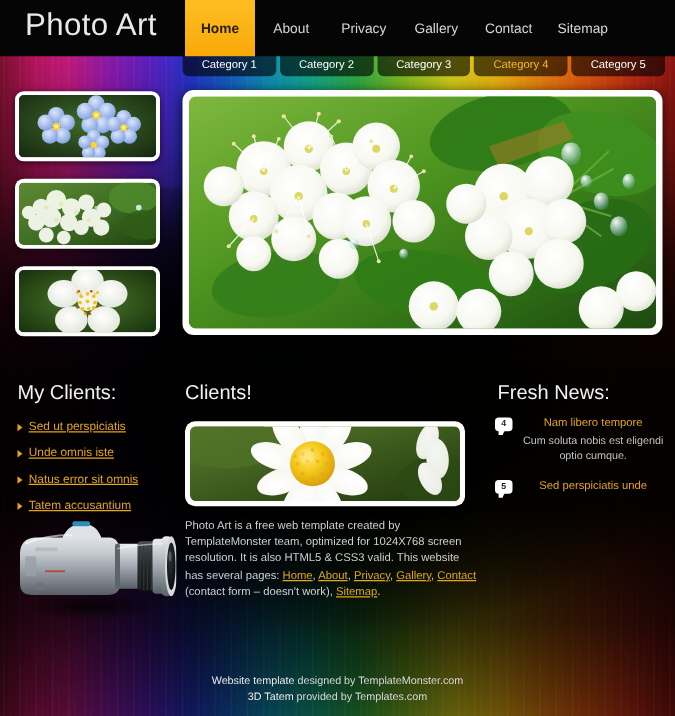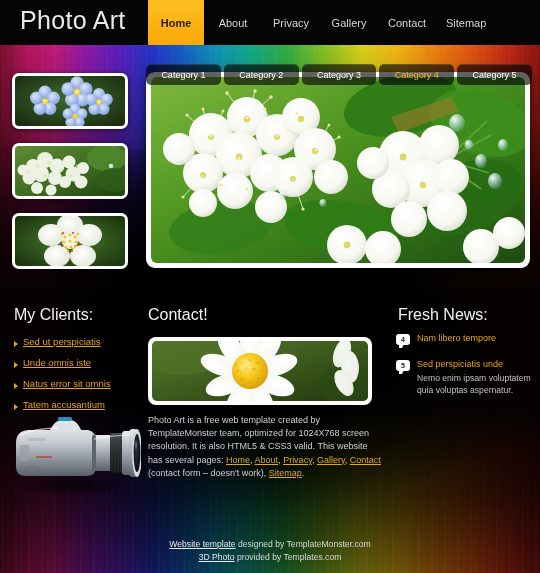--- a/index.html
+++ b/index.html
@@ -126,21 +126,21 @@
   .nav-item.active {
     background: linear-gradient(to bottom, #fdbe22 0%, #f9a908 100%);
     color: #2a1d02;
     font-weight: bold;
     min-width: 56px;
   }
 
   
   .cat-bar {
     position: absolute;
-    left: 146px; top: 64px;
+    left: 146px; top: 40px;
     width: 386px; height: 21px;
     display: flex;
     gap: 3px;
     z-index: 9;
   }
   .cat-tab {
     flex: 1;
     border-radius: 5px;
     font-size: 9px;
     color: #ffffff;
@@ -204,21 +204,21 @@
   #h-news    { left: 398px; top: 306px; }
 
   
   .clients-list {
     position: absolute;
     left: 14px; top: 336px;
     width: 124px;
   }
   .client-item {
     display: flex;
-    align-items: flex-end;
+    align-items: center;
     gap: 5px;
     margin-bottom: 10px;
     cursor: pointer;
   }
   .arrow-icon {
     width: 0; height: 0;
     border-left: 4px solid #e8a317;
     border-top: 3px solid transparent;
     border-bottom: 3px solid transparent;
     flex: 0 0 auto;
@@ -270,20 +270,21 @@
   
   .news-list {
     position: absolute;
     left: 396px; top: 333px;
     width: 136px;
   }
   .news-item {
     display: flex;
     gap: 7px;
     margin-bottom: 13px;
+    text-align: center;
   }
   .news-badge {
     position: relative;
     flex: 0 0 auto;
     width: 14px; height: 11px;
     background: #fff;
     border-radius: 3px;
     font-size: 7px;
     font-weight: bold;
     color: #1a1a1a;
@@ -323,21 +324,20 @@
     left: 0; top: 538px;
     width: 540px;
     text-align: center;
     font-size: 8.6px;
     line-height: 13px;
     color: #d8d8d8;
     z-index: 12;
   }
   .footer a {
     color: #eaeaea;
-    text-decoration: underline;
     cursor: pointer;
   }
 </style>
 </head>
 <body>
 
 <div id="page">
 
   <div class="rainbow-bg"></div>
   <div class="streaks"></div>
@@ -630,21 +630,21 @@
             <ellipse cx="318" cy="68" rx="4.5" ry="5"></ellipse>
           <ellipse cx="352" cy="68" rx="5" ry="6"></ellipse>
             <ellipse cx="132" cy="118" rx="4" ry="4.5"></ellipse>
           <ellipse cx="172" cy="126" rx="3.6" ry="4"></ellipse>
         </g>
       </svg>
     </div>
   </div>
 
   <div class="heading" id="h-clients">My Clients:</div>
-  <div class="heading" id="h-welcome">Contact!</div>
+  <div class="heading" id="h-welcome">Clients!</div>
   <div class="heading" id="h-news">Fresh News:</div>
 
   <div class="clients-list" id="clients-list">
       <div class="client-item">
         <span class="arrow-icon"></span>
         <span class="client-link">Sed ut perspiciatis</span>
       </div>
       <div class="client-item">
         <span class="arrow-icon"></span>
         <span class="client-link">Unde omnis iste</span>
@@ -788,33 +788,33 @@
 
   <div class="welcome-text">
     <span>Photo Art is a free web template created by TemplateMonster team, optimized for 1024X768 screen resolution. It is also HTML5 &amp; CSS3 valid. This website has several pages: </span><a>Home</a><span>, </span><a>About</a><span>, </span><a>Privacy</a><span>, </span><a>Gallery</a><span>, </span><a>Contact</a><span> (contact form – doesn't work), </span><a>Sitemap</a><span>.</span>
   </div>
 
   <div class="news-list" id="news-list">
       <div class="news-item">
         <div class="news-badge">4</div>
         <div class="news-body">
           <a class="news-title">Nam libero tempore</a>
+          <span class="news-desc">Cum soluta nobis est eligendi optio cumque.</span>
         </div>
       </div>
       <div class="news-item">
         <div class="news-badge">5</div>
         <div class="news-body">
           <a class="news-title">Sed perspiciatis unde</a>
-          <span class="news-desc">Nemo enim ipsam voluptatem quia voluptas aspernatur.</span>
         </div>
       </div>
     </div>
 
   <div class="footer">
     <div>
       <a>Website template</a><span> designed by TemplateMonster.com</span>
     </div>
     <div>
-      <a>3D Photo</a><span> provided by Templates.com</span>
+      <a>3D Tatem</a><span> provided by Templates.com</span>
     </div>
   </div>
 
 </div>
 
 </body></html>

